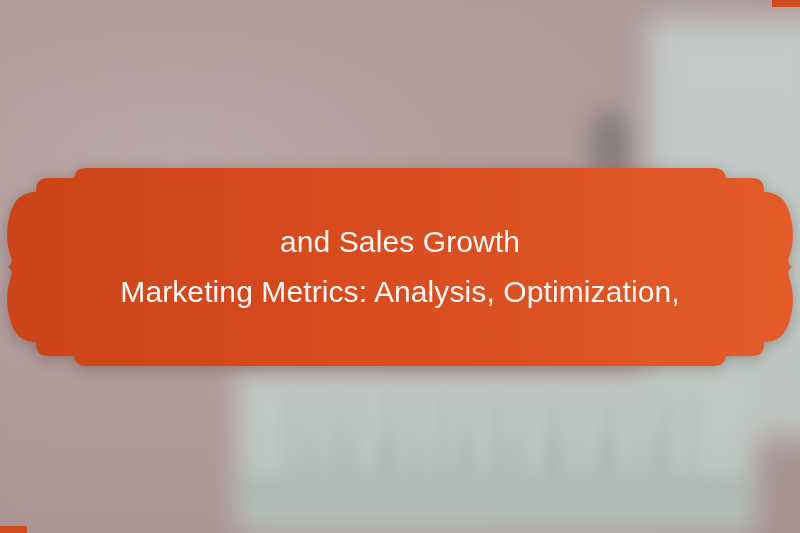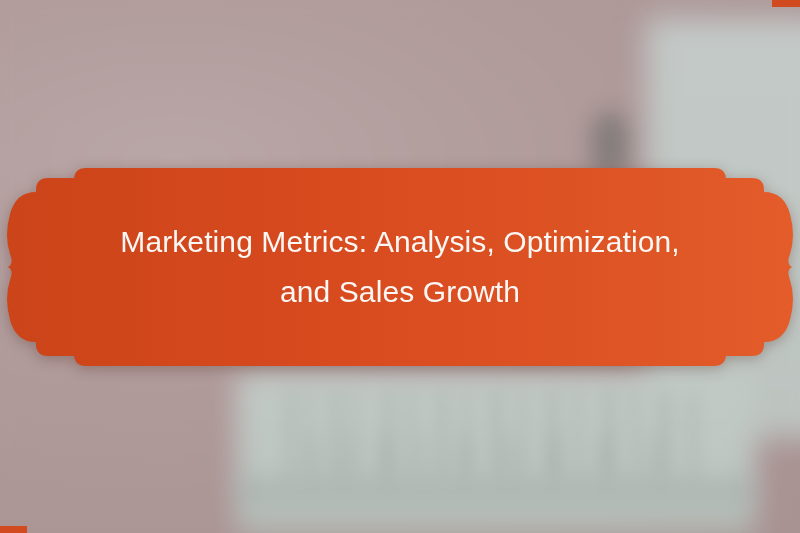--- a/index.html
+++ b/index.html
@@ -243,17 +243,17 @@
         Q 36 16 48 16
         L 74 16
         L 74 18
         Q 74 6 86 6
         Z
       "></path>
     </svg>
   </div>
 
   <div class="banner-text">
+    <div class="title-line">and Sales Growth</div>
     <div class="title-line">Marketing Metrics: Analysis, Optimization,</div>
-    <div class="title-line">and Sales Growth</div>
   </div>
 
 </div>
 
 </body></html>

